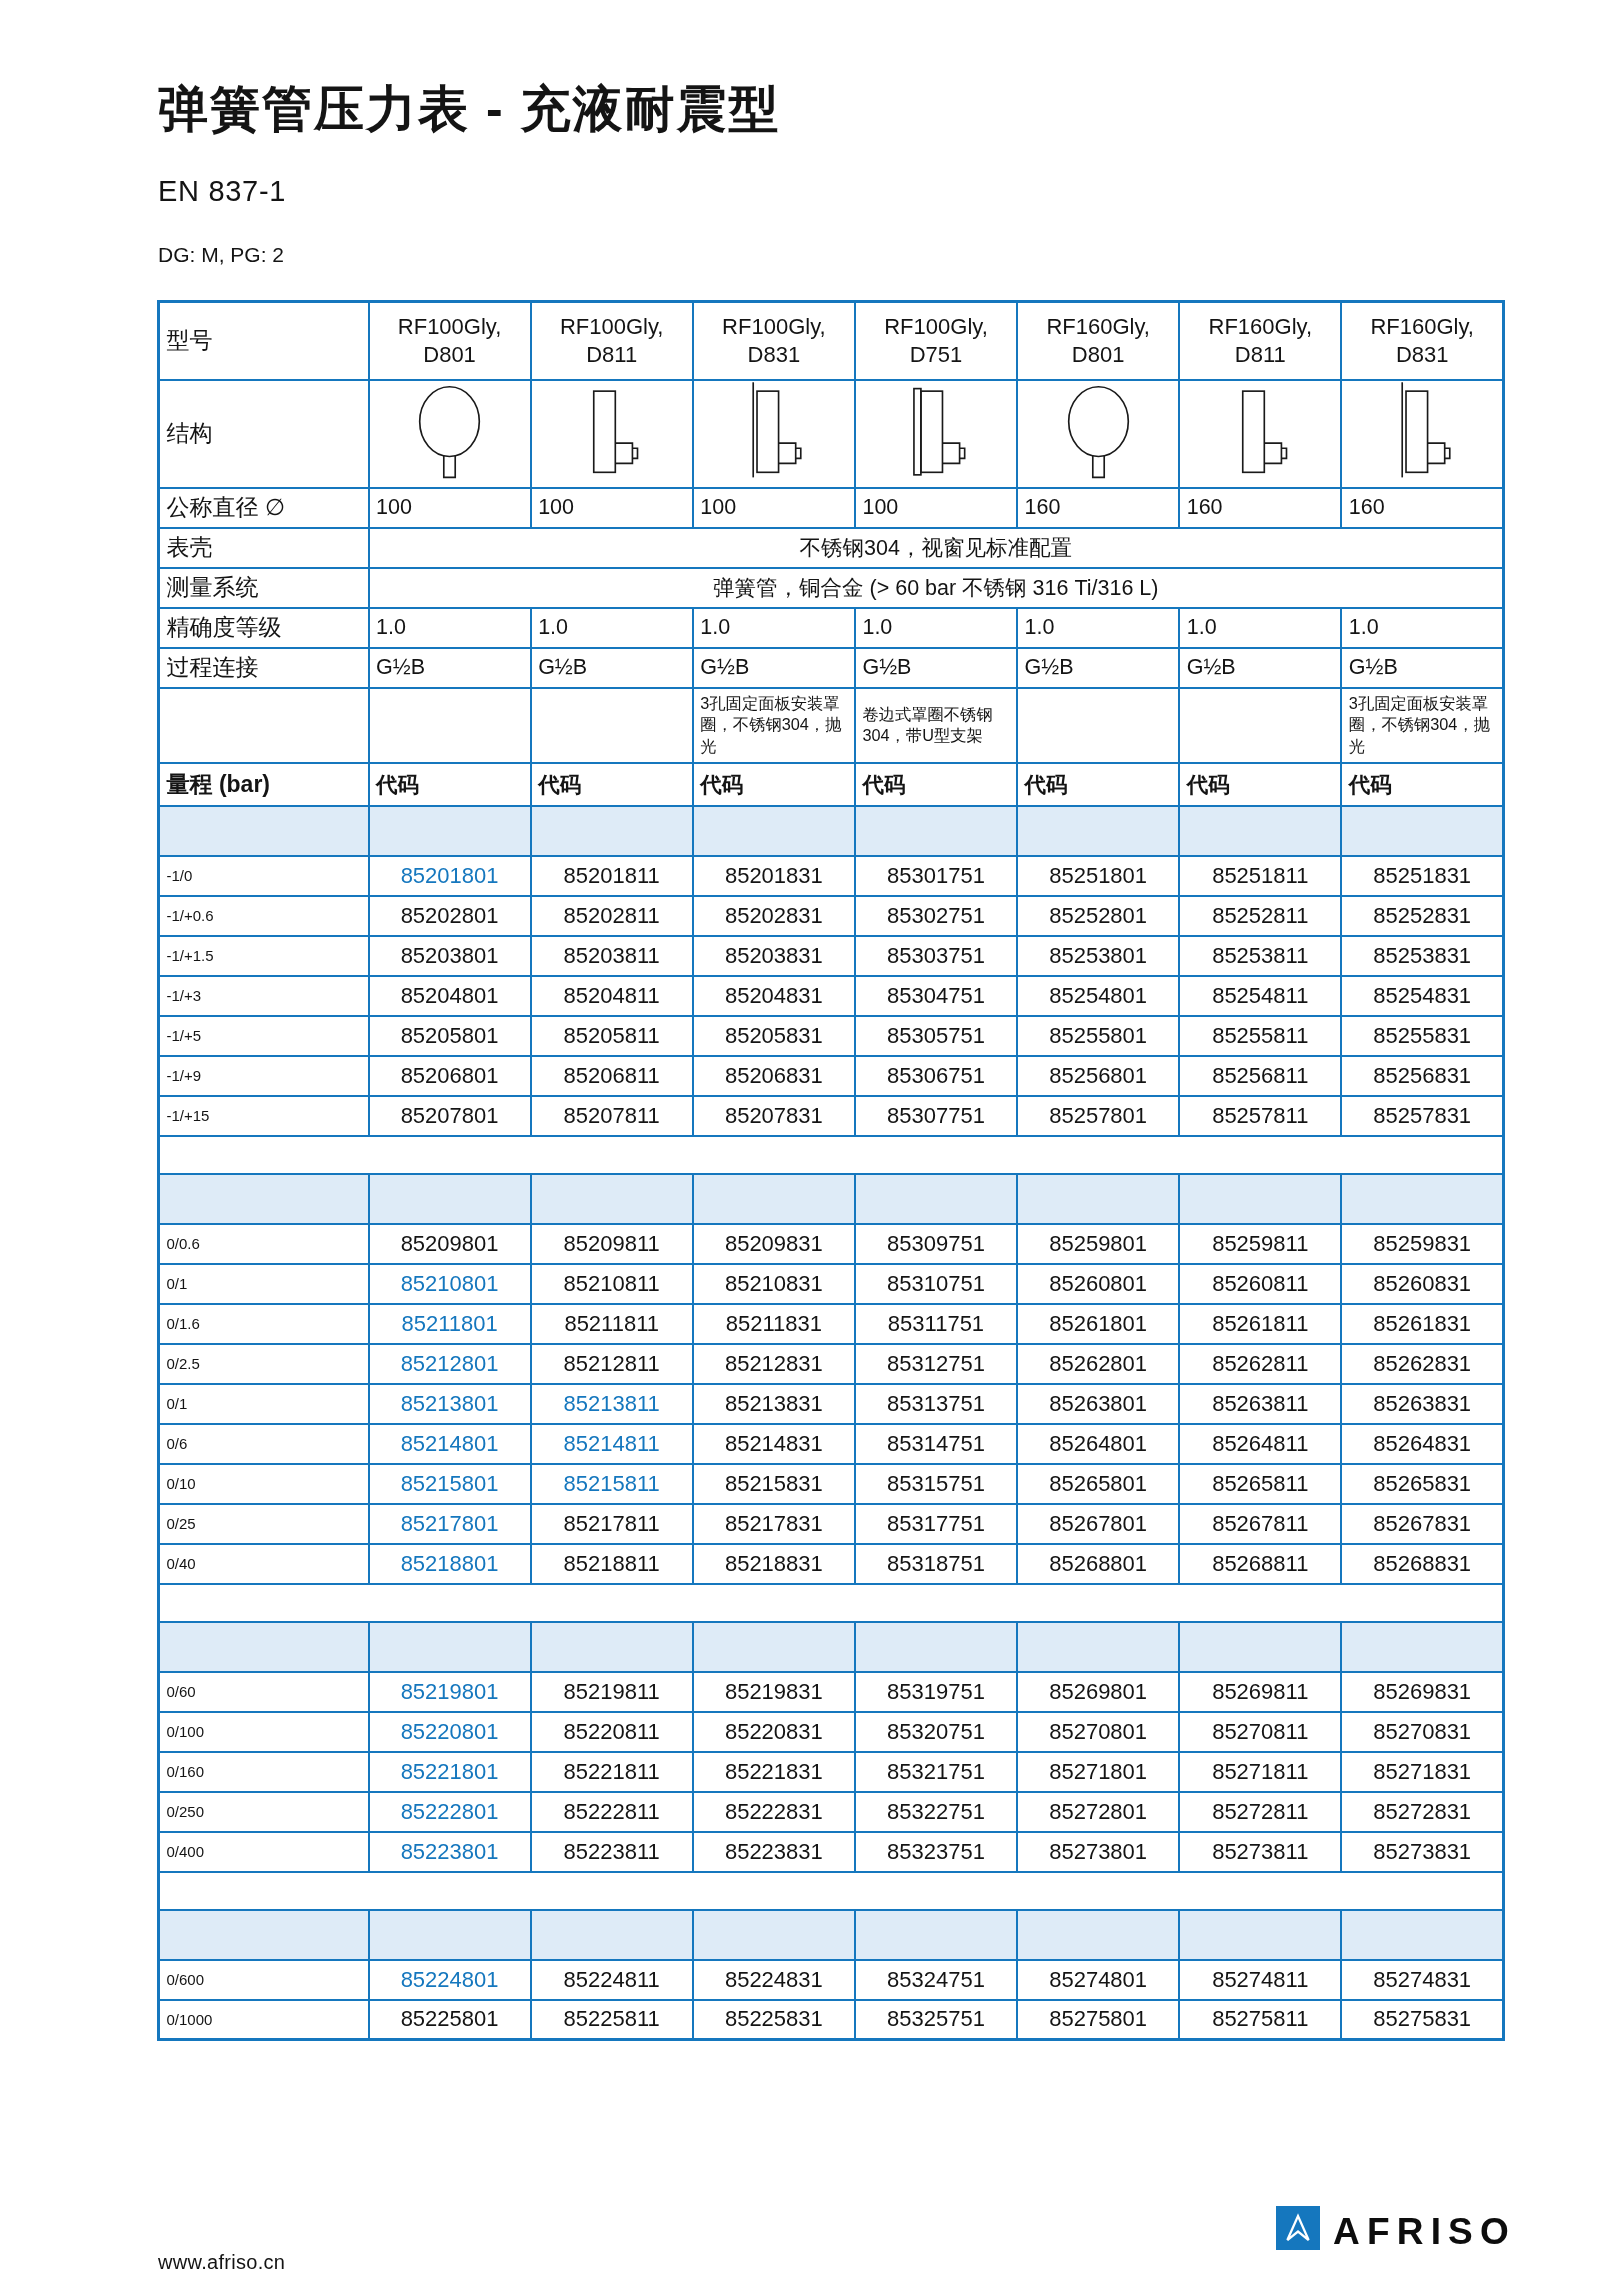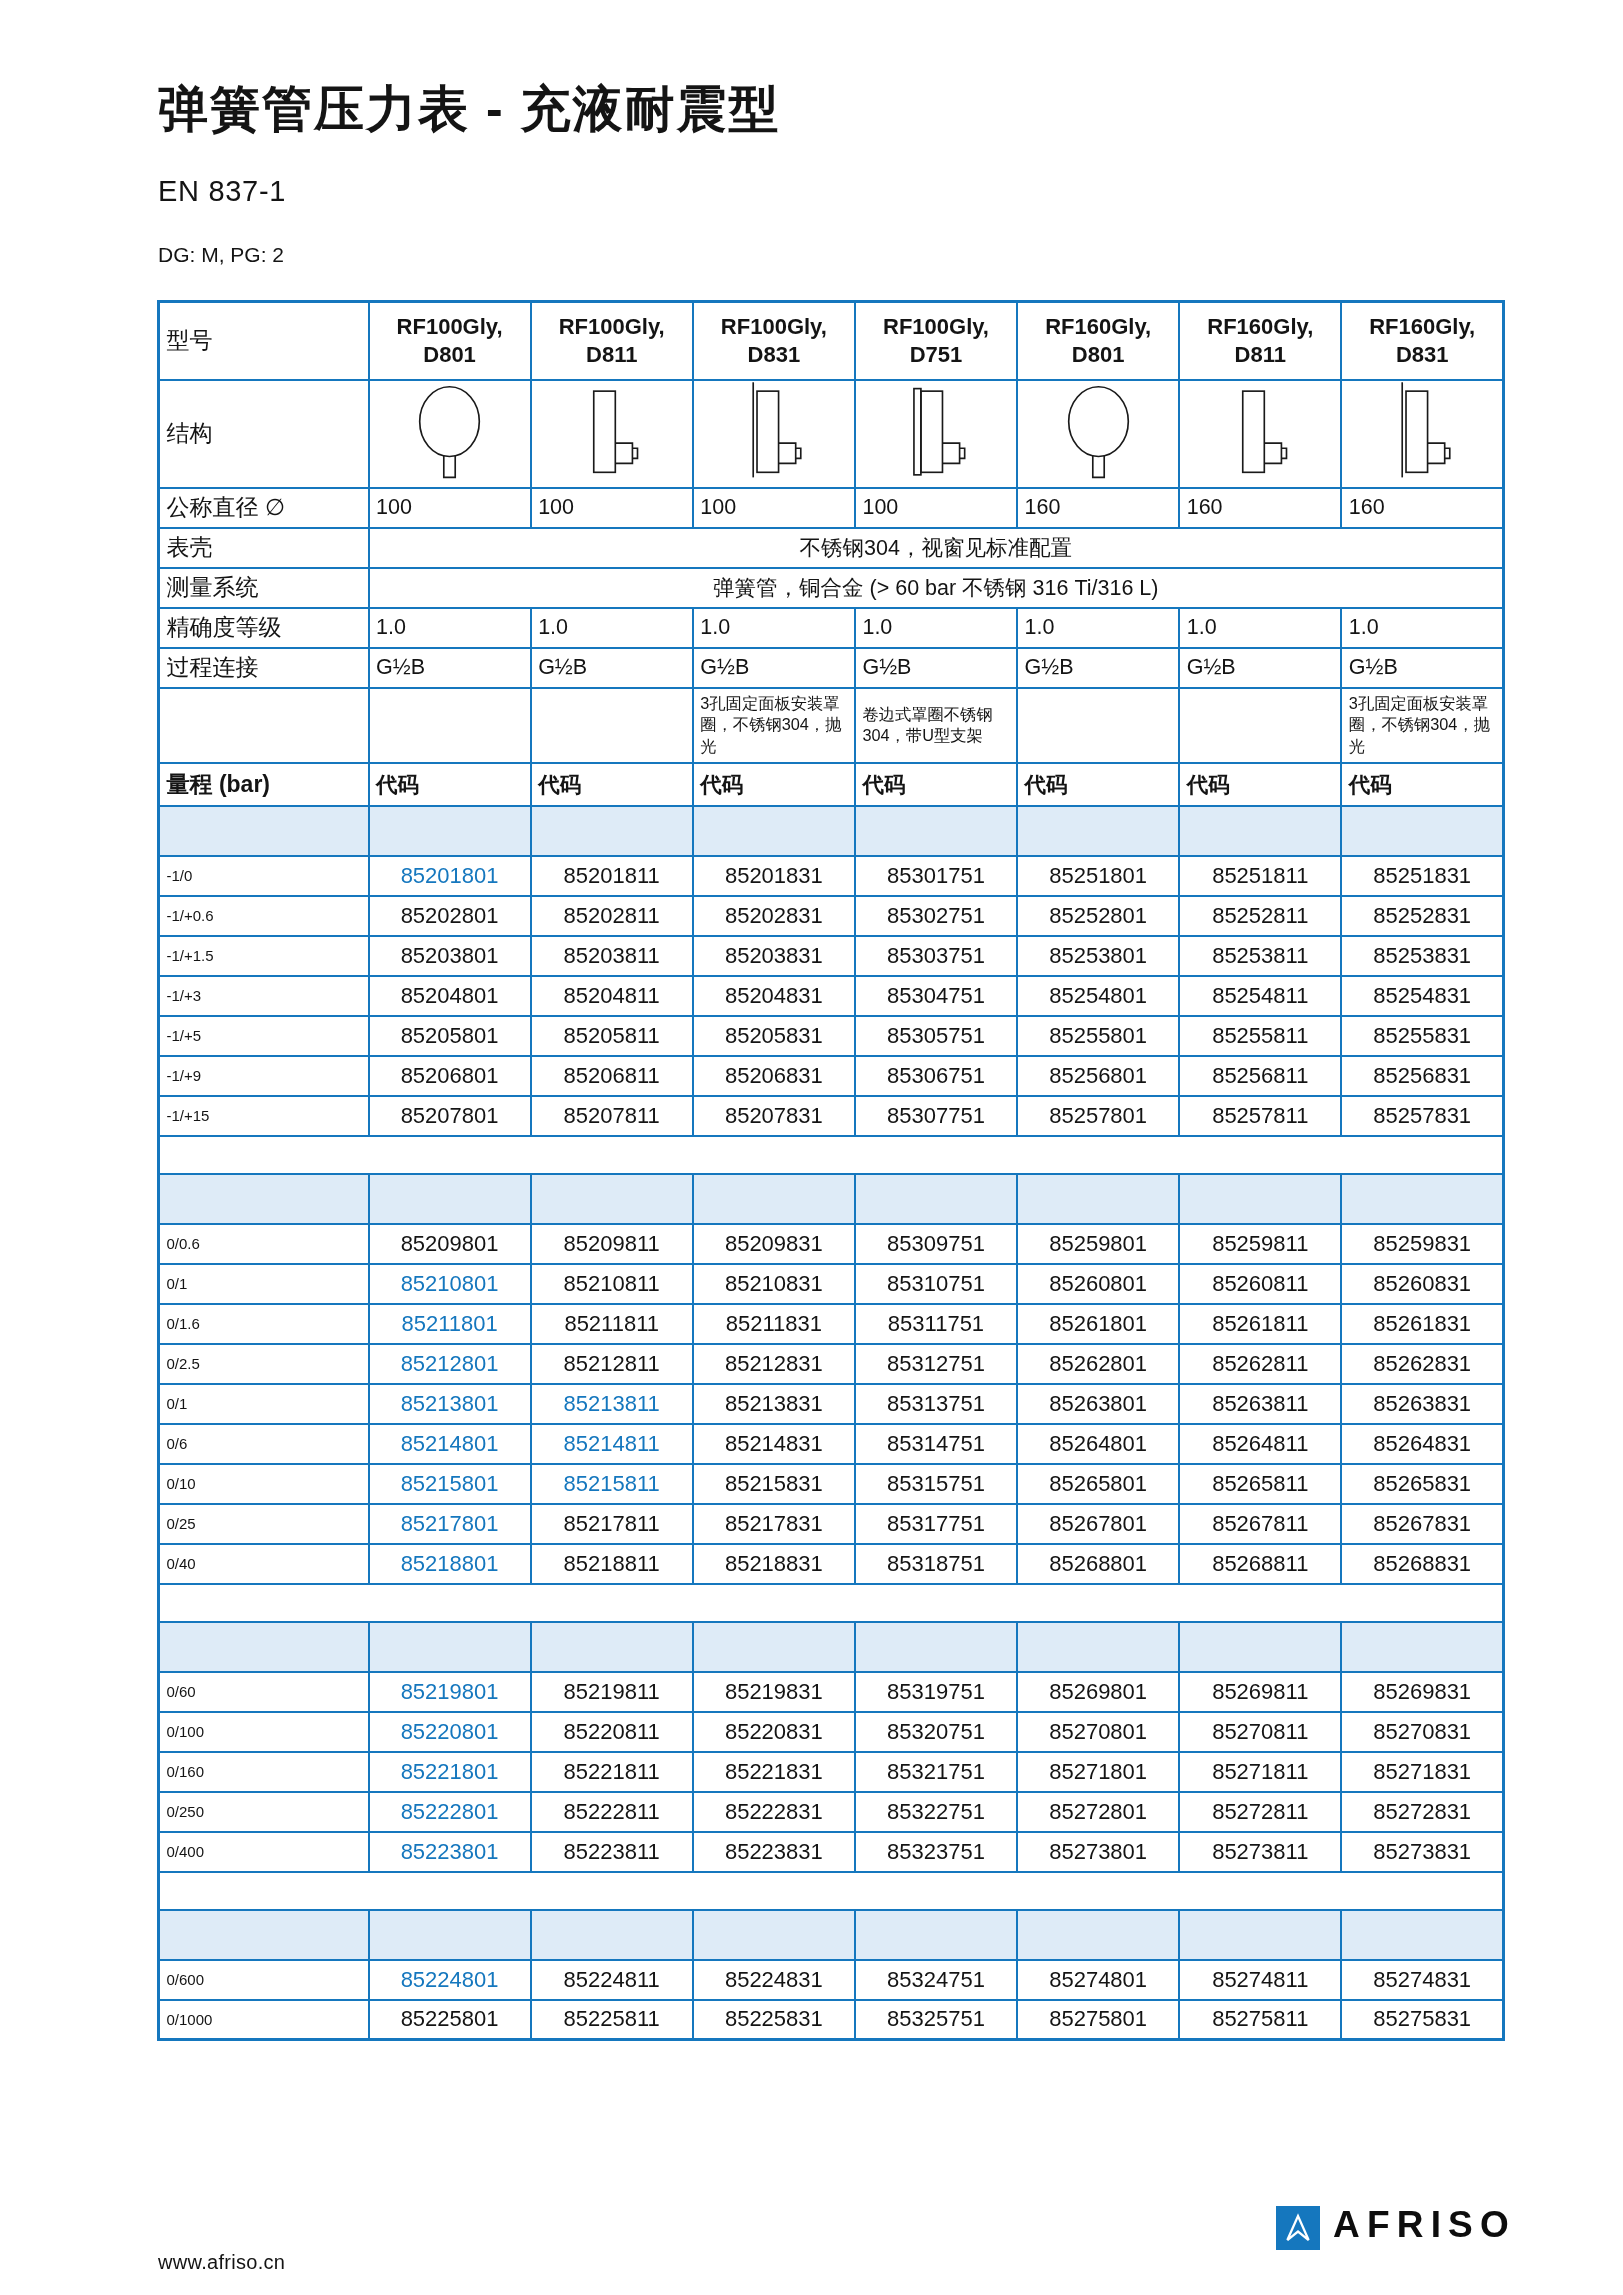--- a/index.html
+++ b/index.html
@@ -31,35 +31,35 @@
   tr.r-model{height:78px}
   tr.r-structure{height:104px}
   tr.r-spec{height:40px}
   tr.r-notes{height:75px}
   tr.r-range{height:43px}
   tr.r-tint{height:50px}
   tr.r-data{height:40px}
   tr.r-gap{height:38px}
 
   .lbl{text-align:left;font-size:23px;padding-left:14.3px}
-  .colhead{font-size:22px;font-weight:bold;text-align:center;line-height:1.28}
+  .colhead{font-size:22px;font-weight:normal;text-align:center;line-height:1.28}
   .val{font-size:21.5px}
   .bold{font-weight:bold}
   .spanval{text-align:center;font-size:21.5px}
   .note{font-size:16.3px;line-height:1.3;text-align:left;padding:3.9px 7.8px;vertical-align:middle}
   .range-cell{text-align:left;font-size:15px;padding-left:14.3px}
   .code{text-align:center;font-size:22px;letter-spacing:0px}
   .code.hl{color:var(--acc);font-weight:normal}
   tr.r-tint td{background:var(--tint)}
   .icon-cell{text-align:center}
   .gicon{height:104px;width:91px;display:inline-block}
   .gicon ellipse,.gicon rect,.gicon path,.gicon line{fill:none;stroke:#1a1a1a;stroke-width:2.6px}
 
   .footer-url{position:absolute;left:158px;top:2251px;font-size:20px;letter-spacing:0.3px}
-  .logo{position:absolute;left:1276px;top:2206px;display:flex;align-items:flex-start;gap:13px}
+  .logo{position:absolute;left:1276px;top:2206px;display:flex;align-items:flex-end;gap:13px}
   .logo-mark{width:44px;height:44px;background:var(--acc);display:flex;align-items:center;justify-content:center}
   .logo-text{font-size:37px;font-weight:bold;letter-spacing:7.2px;color:#0d0d0d;line-height:1}
 </style>
 </head>
 <body>
 
 <div class="page">
 
   <div class="title">弹簧管压力表 - 充液耐震型</div>
   <div class="std">EN 837-1</div>

